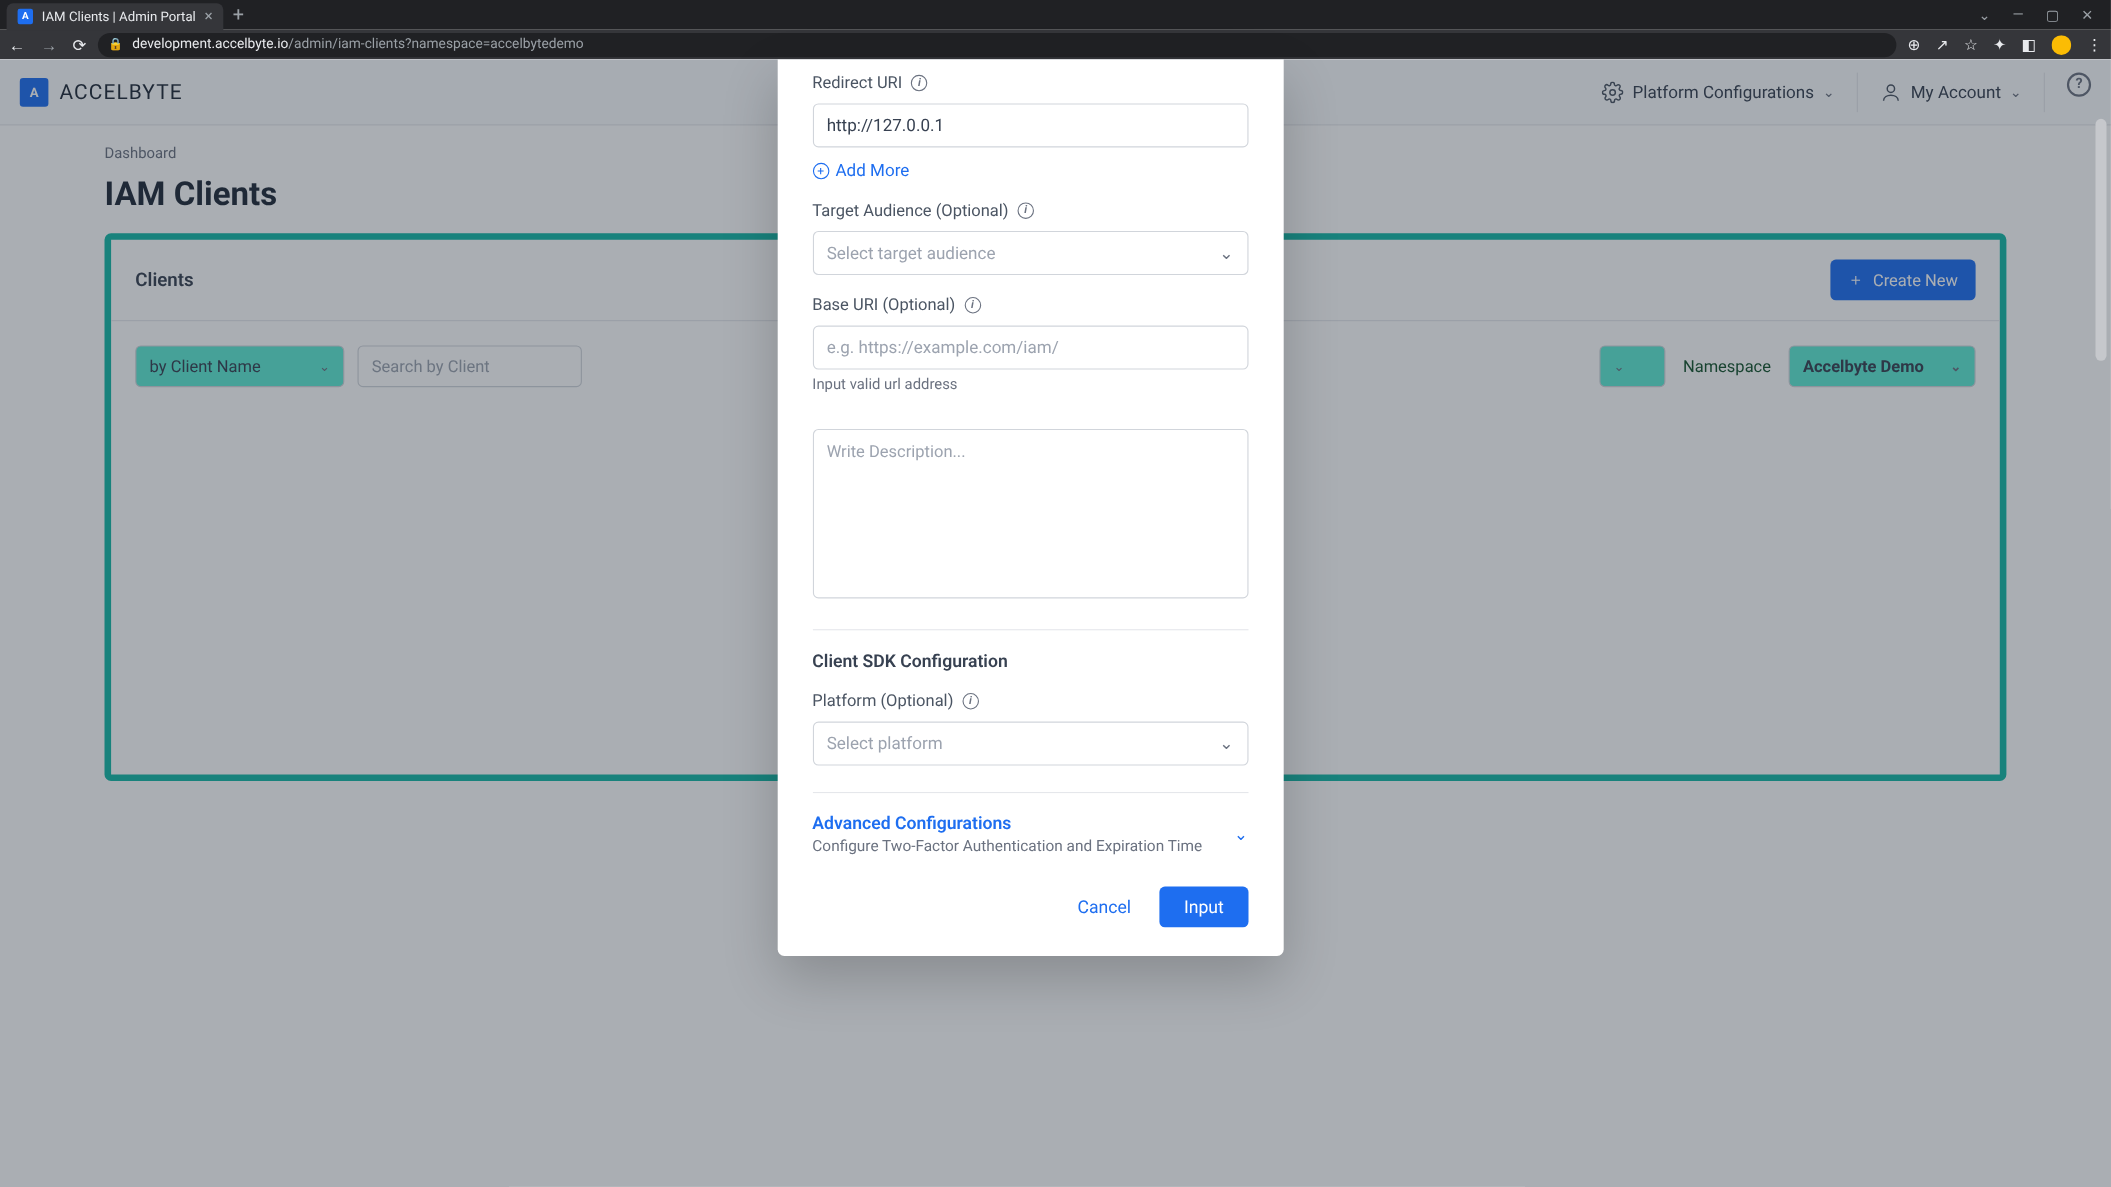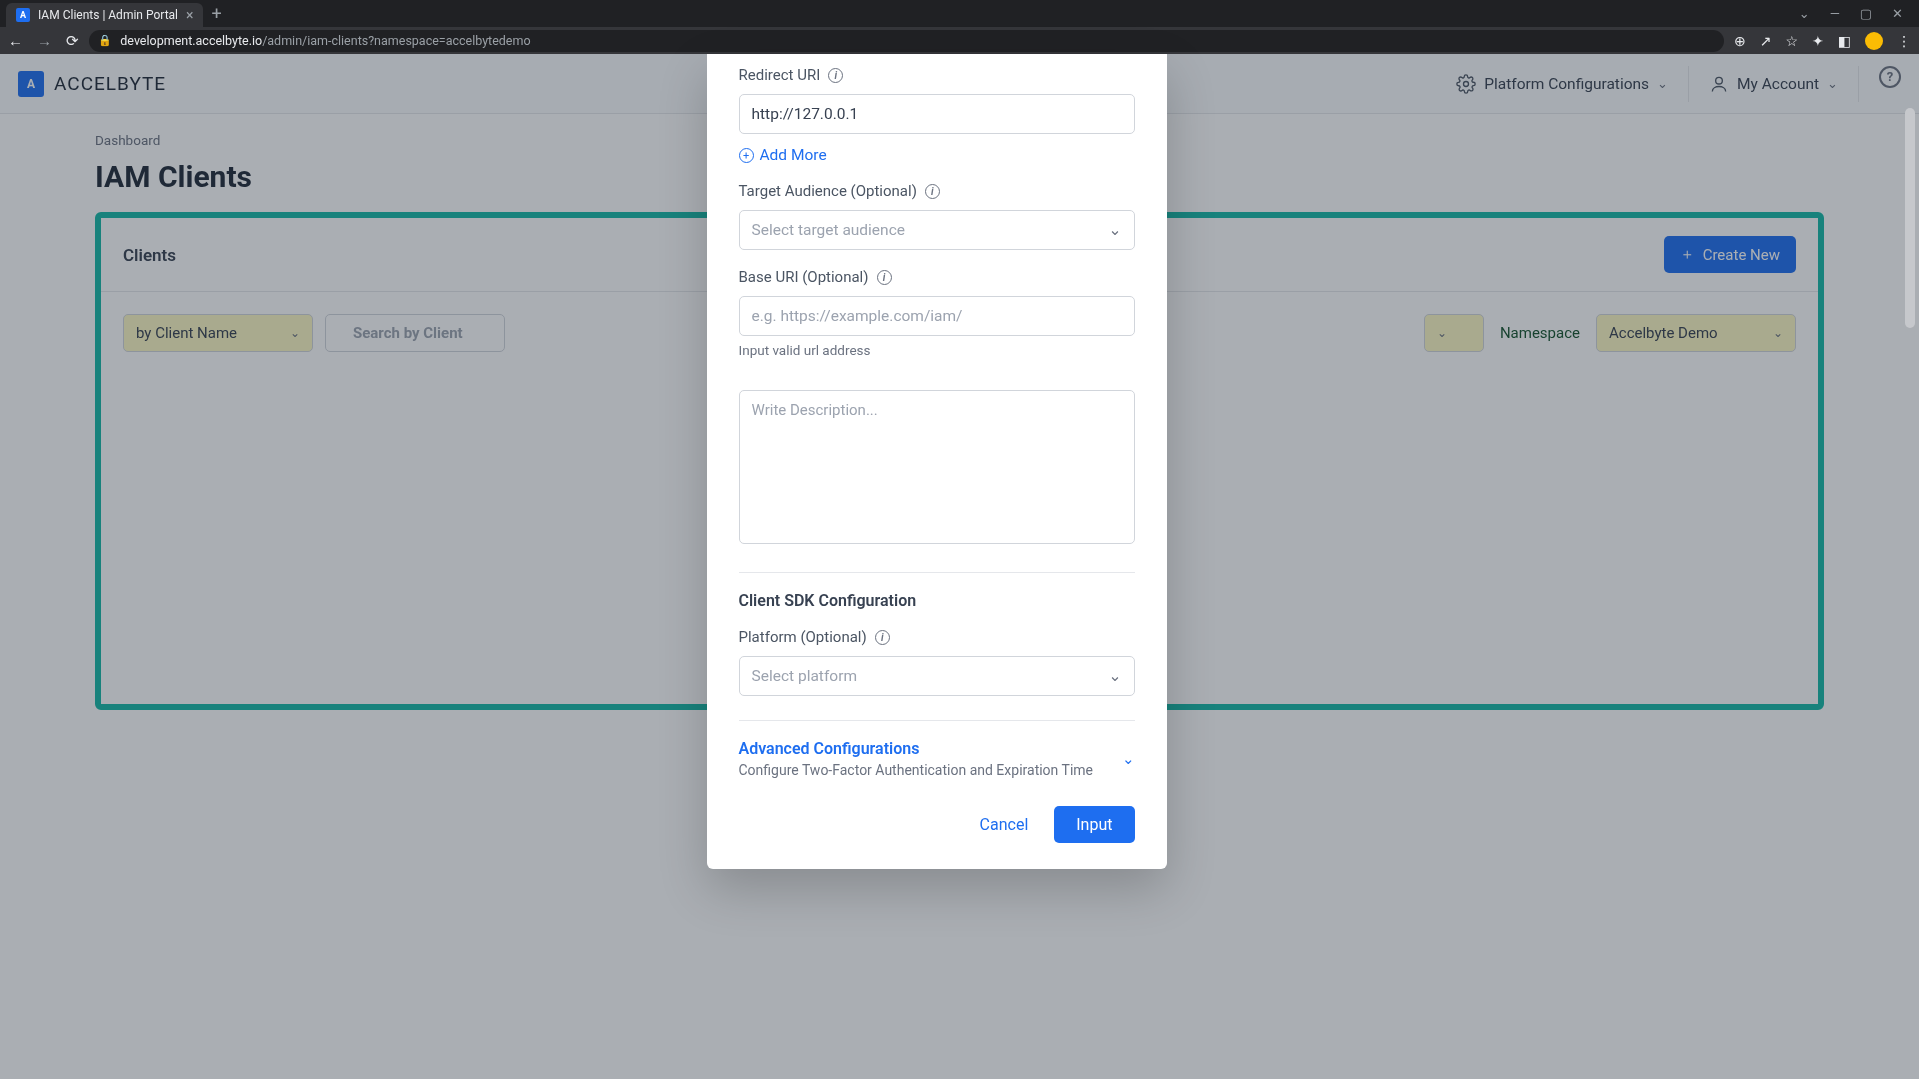--- a/index.html
+++ b/index.html
@@ -39,23 +39,23 @@
   .crumb-wrap { padding: 18px 95px 0; }
   .breadcrumb { color:#6b7280; font-size:13.5px; }
   .page-title { font-size:30px; font-weight:700; color:#1f2937; margin-top:11px;}
   .card { margin: 18px 95px 0; border:6px solid #14b8a6; border-radius:6px; background:#fff; min-height:498px;}
   .card-header { display:flex; align-items:center; justify-content:space-between; padding:18px 22px; border-bottom:1px solid #e5e7eb;}
   .card-title { font-size:17px; font-weight:600; color:#374151;}
   .btn-primary { background:#1e6ef0; color:#fff; border:none; border-radius:5px; padding:9px 16px; font-size:15px; display:flex; align-items:center; gap:8px; cursor:pointer;}
   .card-filters { display:flex; align-items:center; padding:22px 22px; gap:12px; justify-content:space-between;}
   .filters-left{display:flex; gap:12px;}
   .filters-right{display:flex; gap:16px; align-items:center;}
-  .select { border:1px solid #d1d5db; border-radius:5px; padding:0 12px; height:38px; display:flex; align-items:center; justify-content:space-between; gap:14px; color:#374151; font-size:15px; background:#fef9c3; cursor:pointer;}
+  .select { border:1px solid #d1d5db; border-radius:5px; padding:0 12px; height:38px; display:flex; align-items:center; justify-content:space-between; gap:14px; color:#374151; font-size:15px; background:#5eead4; cursor:pointer;}
   .select .chev{ color:#6b7280; font-size:12px;}
-  .input { border:1px solid #d1d5db; border-radius:5px; height:38px; padding:0 27px; font-size:15px; color:#374151; width:180px;font-weight:bold;}
+  .input { border:1px solid #d1d5db; border-radius:5px; height:38px; padding:0 12px; font-size:15px; color:#374151; width:204px;}
   .input::placeholder{ color:#9ca3af;}
   .ns-label{ color:#14532d; font-size:15px;}
 
   
   .overlay { position:absolute; inset:0; background:rgba(31,41,55,0.38); }
   .modal { position:absolute; top:0; left:50%; transform:translateX(-55%); width:460px; background:#fff; border-radius:0 0 6px 6px; box-shadow:0 20px 50px rgba(0,0,0,.2); padding: 0 32px 26px; }
   .field { margin-top:12px; }
   .field-label { display:flex; align-items:center; gap:8px; color:#4b5563; font-size:15px; }
   .info { width:15px; height:15px; border:1.3px solid #6b7280; border-radius:50%; display:inline-flex; align-items:center; justify-content:center; font-size:10px; color:#6b7280; font-style:italic; font-weight:700;}
   .text-input { width:100%; height:40px; border:1px solid #d1d5db; border-radius:5px; padding:0 12px; font-size:15.5px; color:#374151; margin-top:10px; background:#fff;}
@@ -169,21 +169,21 @@
             <span>by Client Name</span>
             <span class="chev">⌄</span>
           </div>
           <input class="input" placeholder="Search by Client" style="">
         </div>
         <div class="filters-right">
           <div class="select" style="width:60px;">
             <span class="chev">⌄</span>
           </div>
           <span class="ns-label">Namespace</span>
-          <div class="select" style="width:200px;">
+          <div class="select" style="width:170px;font-weight:bold;">
             <span>Accelbyte Demo</span>
             <span class="chev">⌄</span>
           </div>
         </div>
       </div>
     </div>
   </div>
 
   <div class="overlay"></div>
   <div class="modal">

